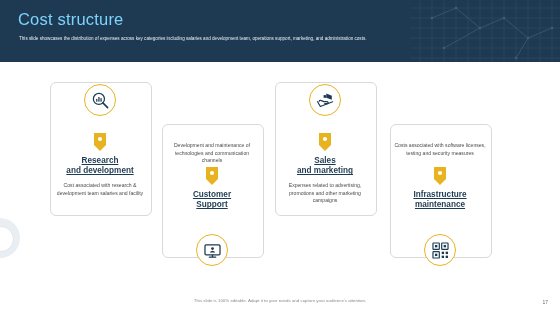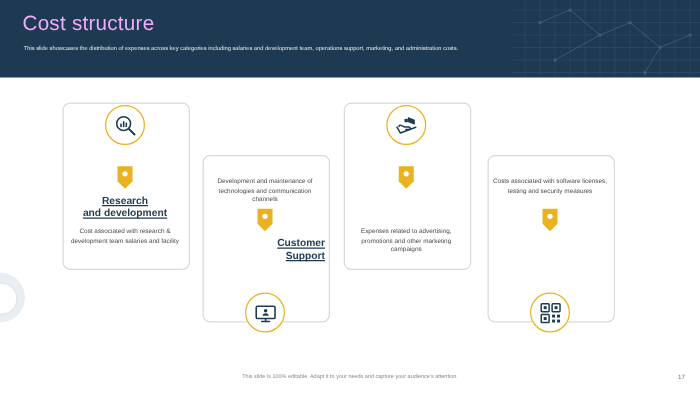--- a/index.html
+++ b/index.html
@@ -31,21 +31,21 @@
   .header-deco {
     position: absolute;
     right: 0; top: 0;
     width: 150px; height: 62px;
     opacity: 0.30;
   }
   .header-title {
     position: absolute;
     left: 18px;
     top: 10px;
-    color: #f0abfc;
+    color: #7dd3fc;
     font-size: 16.5px;
     letter-spacing: 0.2px;
   }
   .header-sub {
     position: absolute;
     left: 19px;
     top: 36px;
     width: 420px;
     color: #e8eef3;
     font-size: 4.6px;
@@ -192,21 +192,21 @@
     <circle cx="8" cy="7" r="2.1" fill="#ffffff"></circle>
   </svg>
   <div class="blk-title" style="left:52px; top:156px; width:96px;">Research<br>and development</div>
   <div class="blk-body" style="left:54px; top:182px; width:92px;">Cost associated with research &amp; development team salaries and facility</div>
 
   <div class="blk-body" style="left:166px; top:142px; width:92px;">Development and maintenance  of technologies and communication  channels</div>
   <svg class="tag" style="left:204px; top:166px;" viewBox="0 0 16 20">
     <path d="M2 1 H14 V13 L8 19 L2 13 Z" fill="#e8b221"></path>
     <circle cx="8" cy="7" r="2.1" fill="#ffffff"></circle>
   </svg>
-  <div class="blk-title" style="left:164px; top:190px; width:96px;text-align:right;">Customer<br>Support</div>
+  <div class="blk-title" style="left:164px; top:190px; width:96px;">Customer<br>Support</div>
   <div class="badge" style="left:196px; top:234px;">
     <svg width="19" height="19" viewBox="0 0 24 24">
       <rect x="2.5" y="5" width="19" height="12.5" rx="1.4" fill="none" stroke="#1e3a52" stroke-width="1.6"></rect>
       <line x1="8" y1="20.5" x2="16" y2="20.5" stroke="#1e3a52" stroke-width="1.6" stroke-linecap="round"></line>
       <line x1="12" y1="17.5" x2="12" y2="20.5" stroke="#1e3a52" stroke-width="1.6"></line>
       <circle cx="12" cy="9.6" r="1.8" fill="#1e3a52"></circle>
       <path d="M8.6 14.6 a3.6 3.6 0 0 1 6.8 0 Z" fill="#1e3a52"></path>
     </svg>
   </div>
 
@@ -215,27 +215,29 @@
       <path d="M4 13 c0-1 1-1.6 2-1.2 l4 1.6 h4 a1.3 1.3 0 0 1 0 2.6 h-3" fill="none" stroke="#1e3a52" stroke-width="1.5" stroke-linecap="round" stroke-linejoin="round"></path>
       <path d="M2 13.5 l3.5 6 L21 13.6" fill="none" stroke="#1e3a52" stroke-width="1.5" stroke-linecap="round" stroke-linejoin="round"></path>
       <path d="M13 3.2 L20 6 v5 l-7 -2.6 Z" fill="#1e3a52"></path>
       <rect x="9.6" y="5.2" width="3.4" height="3.4" fill="#1e3a52"></rect>
     </svg>
   </div>
   <svg class="tag" style="left:317px; top:132px;" viewBox="0 0 16 20">
     <path d="M2 1 H14 V13 L8 19 L2 13 Z" fill="#e8b221"></path>
     <circle cx="8" cy="7" r="2.1" fill="#ffffff"></circle>
   </svg>
+  <div class="blk-title" style="left:277px; top:156px; width:96px;">Sales<br>and marketing</div>
   <div class="blk-body" style="left:279px; top:182px; width:92px;">Expenses related to advertising, promotions and other marketing campaigns</div>
 
   <div class="blk-body" style="left:394px; top:142px; width:92px;">Costs associated with software licenses, testing and security measures</div>
   <svg class="tag" style="left:432px; top:166px;" viewBox="0 0 16 20">
     <path d="M2 1 H14 V13 L8 19 L2 13 Z" fill="#e8b221"></path>
     <circle cx="8" cy="7" r="2.1" fill="#ffffff"></circle>
   </svg>
+  <div class="blk-title" style="left:392px; top:190px; width:96px;">Infrastructure<br>maintenance</div>
   <div class="badge" style="left:424px; top:234px;">
     <svg width="19" height="19" viewBox="0 0 24 24">
       <rect x="2.5" y="2.5" width="8" height="8" rx="0.8" fill="none" stroke="#1e3a52" stroke-width="1.5"></rect>
       <rect x="5" y="5" width="3" height="3" fill="#1e3a52"></rect>
       <rect x="13.5" y="2.5" width="8" height="8" rx="0.8" fill="none" stroke="#1e3a52" stroke-width="1.5"></rect>
       <rect x="16" y="5" width="3" height="3" fill="#1e3a52"></rect>
       <rect x="2.5" y="13.5" width="8" height="8" rx="0.8" fill="none" stroke="#1e3a52" stroke-width="1.5"></rect>
       <rect x="5" y="16" width="3" height="3" fill="#1e3a52"></rect>
       <rect x="13.5" y="13.5" width="3" height="3" fill="#1e3a52"></rect>
       <rect x="18.5" y="13.5" width="3" height="3" fill="#1e3a52"></rect>

